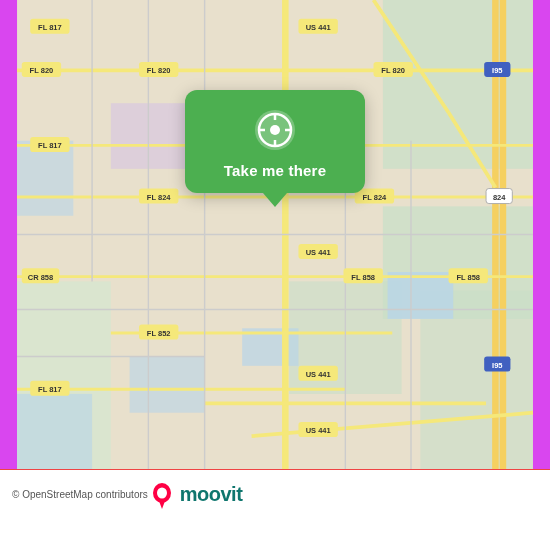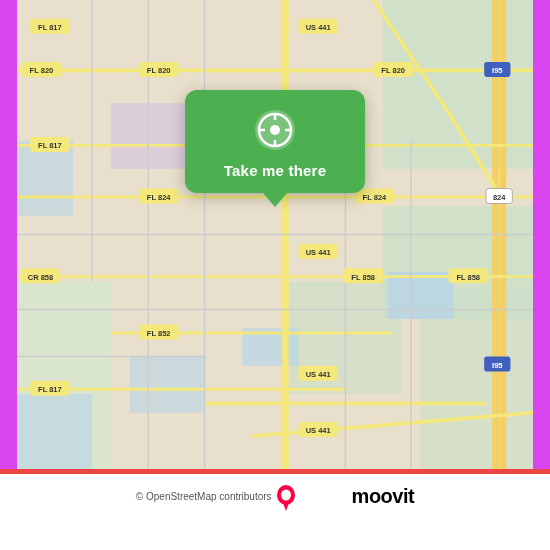--- a/index.html
+++ b/index.html
@@ -28,23 +28,23 @@
       top: 0; left: 0;
     }
 
     
     .bottom-bar {
       width: 550px;
       height: 50px;
       background: #fff;
       display: flex;
       align-items: center;
-      justify-content: center;
+      justify-content: flex-start;
       padding: 0 12px;
-      border-top: 5px solid #ef4444;
+      border-top: 1px solid #ef4444;
     }
 
     .bottom-left {
       display: flex;
       flex-direction: column;
     }
 
     .attribution {
       font-size: 10px;
       color: #555;
@@ -63,23 +63,22 @@
     }
 
     .moovit-icon {
       width: 28px;
       height: 28px;
     }
 
     .moovit-text {
       font-size: 20px;
       font-weight: bold;
-      color: #000000;
+      color: #0f766e;
       letter-spacing: -0.5px;
-      margin-left: 48px;
     }
 
     
     .popup-card {
       position: absolute;
       top: 90px;
       left: 50%;
       transform: translateX(-50%);
       background: #4caf50;
       border-radius: 12px;

